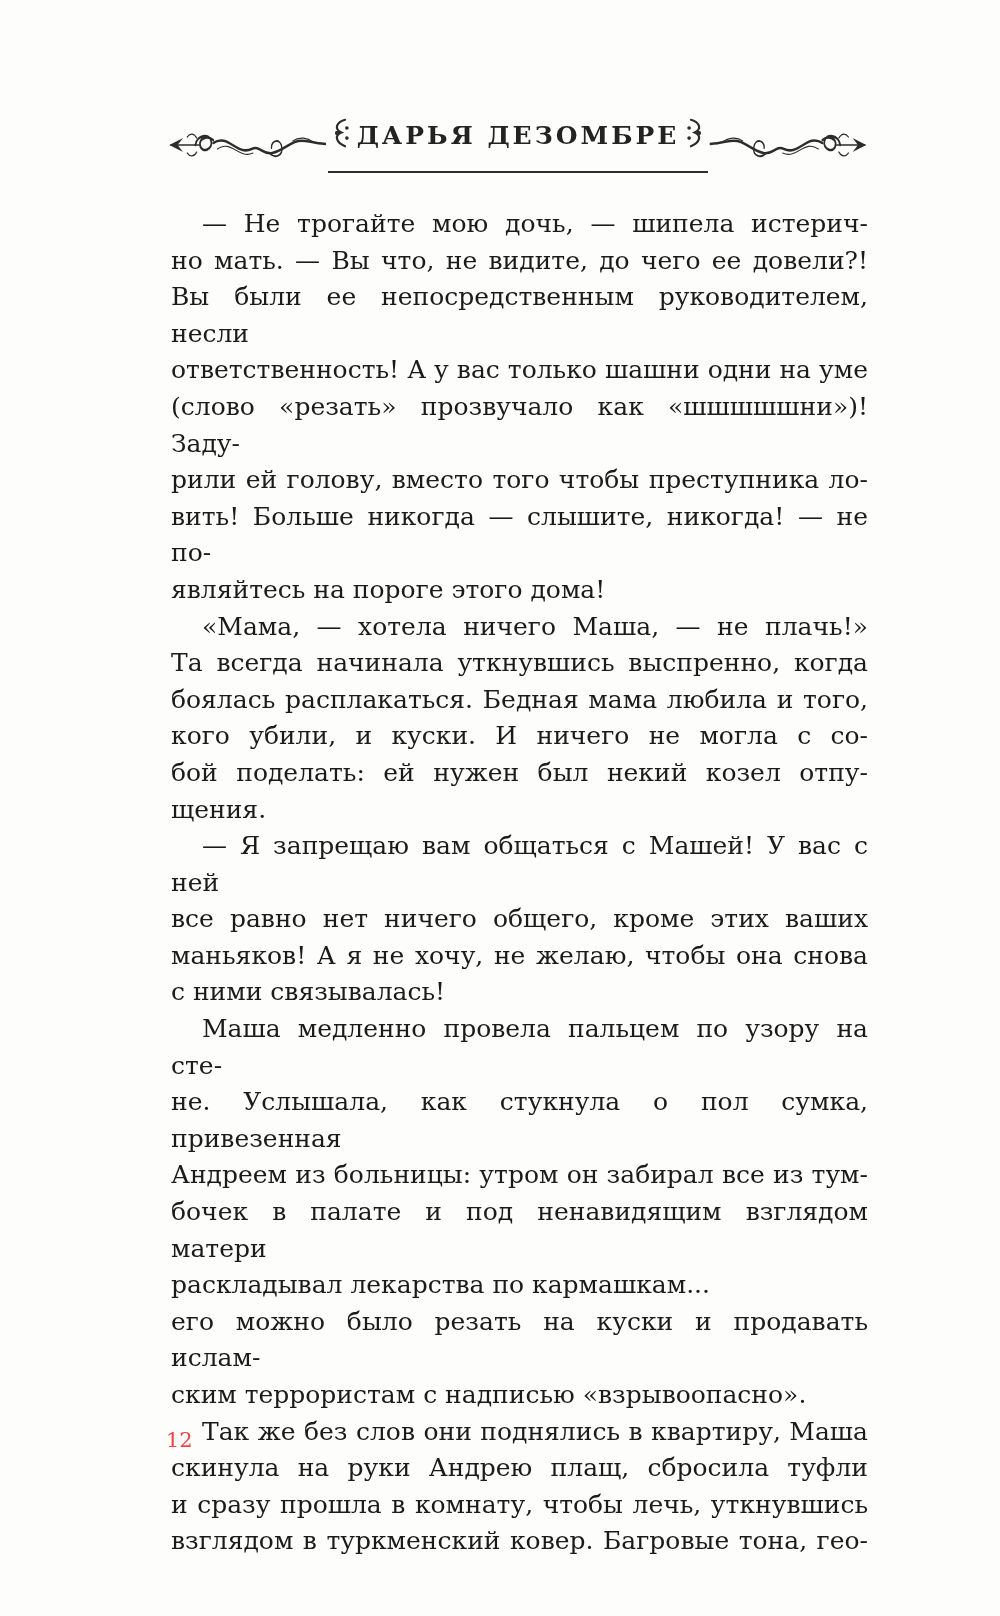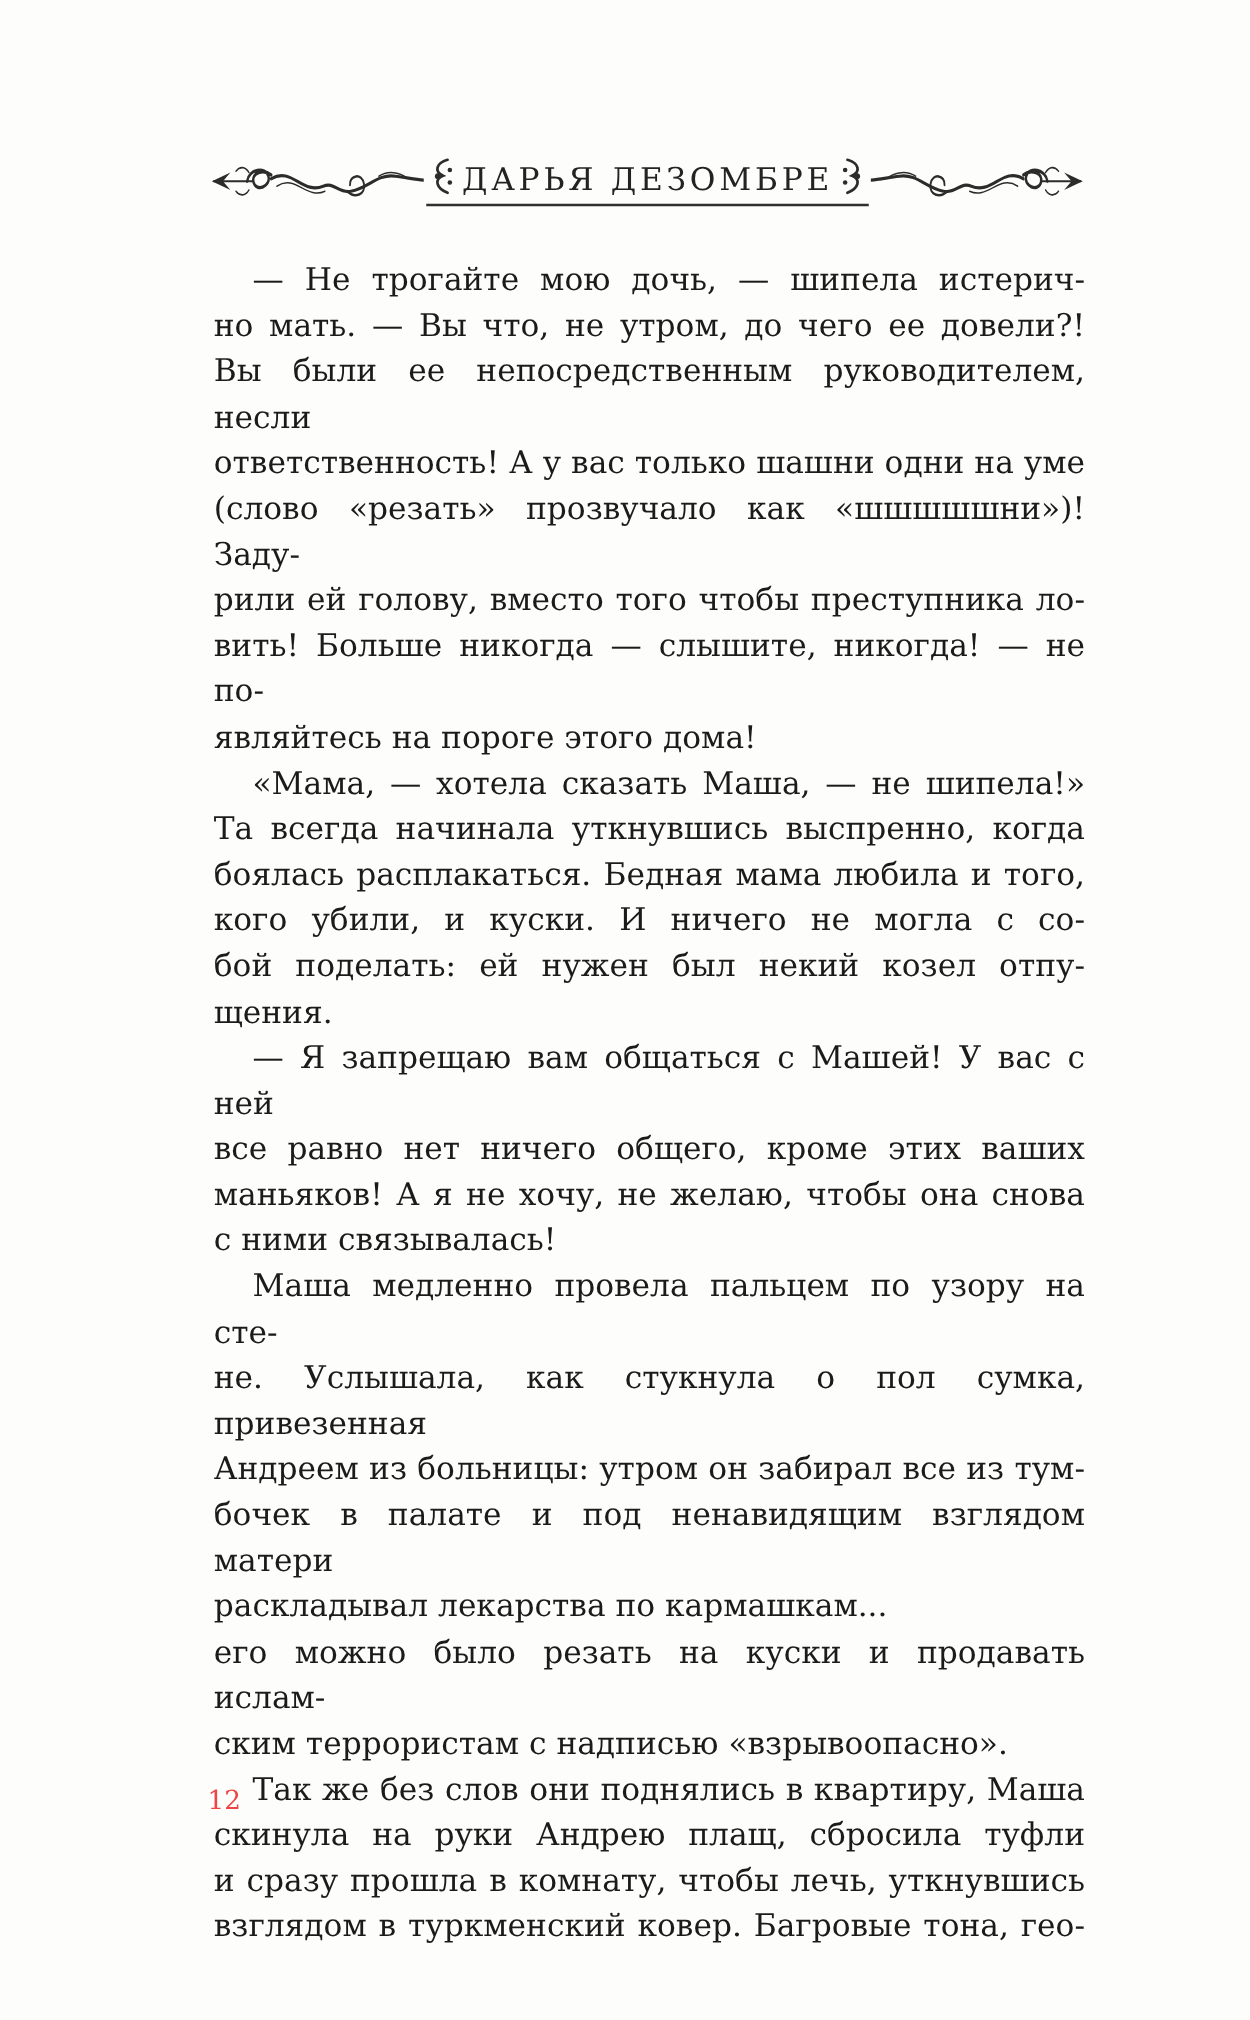--- a/index.html
+++ b/index.html
@@ -17,22 +17,23 @@
   .header {
     position: absolute;
     left: 168px; top: 122px; width: 700px; height: 46px;
     display: flex; align-items: center;
   }
   .flourish { flex: 1 1 auto; height: 36px; min-width: 40px; }
   .flourish.right { transform: scaleX(-1); }
   .title-box {
     display: flex; align-items: center; gap: 7px;
     border-bottom: 2px solid #2f2f2f;
-    padding: 0 3px 6px 3px;
+    padding: 0 3px 22px 3px;
     margin: 0 2px;
+    font-weight: bold;
   }
   .fleur { width: 19px; height: 31px; flex: 0 0 auto; }
   .fleur.right { transform: scaleX(-1); }
   .author-title {
     font-size: 25px;
     letter-spacing: 3px;
     white-space: nowrap;
     color: #232323;
     line-height: 1;
     padding-top: 4px;
@@ -103,30 +104,30 @@
       <path class="ink" stroke-width="2.6" d="M66 16 C88 6 100 29 122 22 C134 18 138 28 152 26 C172 23 180 12 200 14 C212 15 222 17 230 17"></path>
       <path class="ink" stroke-width="2" d="M148 26 C156 32 168 29 166 20 C164 11 150 13 151 21"></path>
       <path class="ink" stroke-width="1.2" d="M72 22 C92 12 104 33 124 26"></path>
       <path class="ink" stroke-width="1.2" d="M182 14 C192 9 204 11 212 15"></path>
     </svg>
   </div>
 
   <div class="body-text" id="text-body">
       <div class="para">
         <div class="line first">— Не трогайте мою дочь, — шипела истерич-</div>
-        <div class="line">но мать. — Вы что, не утром, до чего ее довели?!</div>
+        <div class="line">но мать. — Вы что, не видите, до чего ее довели?!</div>
         <div class="line">Вы были ее непосредственным руководителем, несли</div>
         <div class="line">ответственность! А у вас только шашни одни на уме</div>
         <div class="line">(слово «резать» прозвучало как «шшшшшни»)! Заду-</div>
         <div class="line">рили ей голову, вместо того чтобы преступника ло-</div>
         <div class="line">вить! Больше никогда — слышите, никогда! — не по-</div>
         <div class="line last">являйтесь на пороге этого дома!</div>
       </div>
       <div class="para">
-        <div class="line first">«Мама, — хотела сказать Маша, — не шипела!»</div>
+        <div class="line first">«Мама, — хотела ничего Маша, — не плачь!»</div>
         <div class="line">Та всегда начинала уткнувшись выспренно, когда</div>
         <div class="line">боялась расплакаться. Бедная мама любила и того,</div>
         <div class="line">кого убили, и куски. И ничего не могла с со-</div>
         <div class="line">бой поделать: ей нужен был некий козел отпу-</div>
         <div class="line last">щения.</div>
       </div>
       <div class="para">
         <div class="line first">— Я запрещаю вам общаться с Машей! У вас с ней</div>
         <div class="line">все равно нет ничего общего, кроме этих ваших</div>
         <div class="line">маньяков! А я не хочу, не желаю, чтобы она снова</div>

